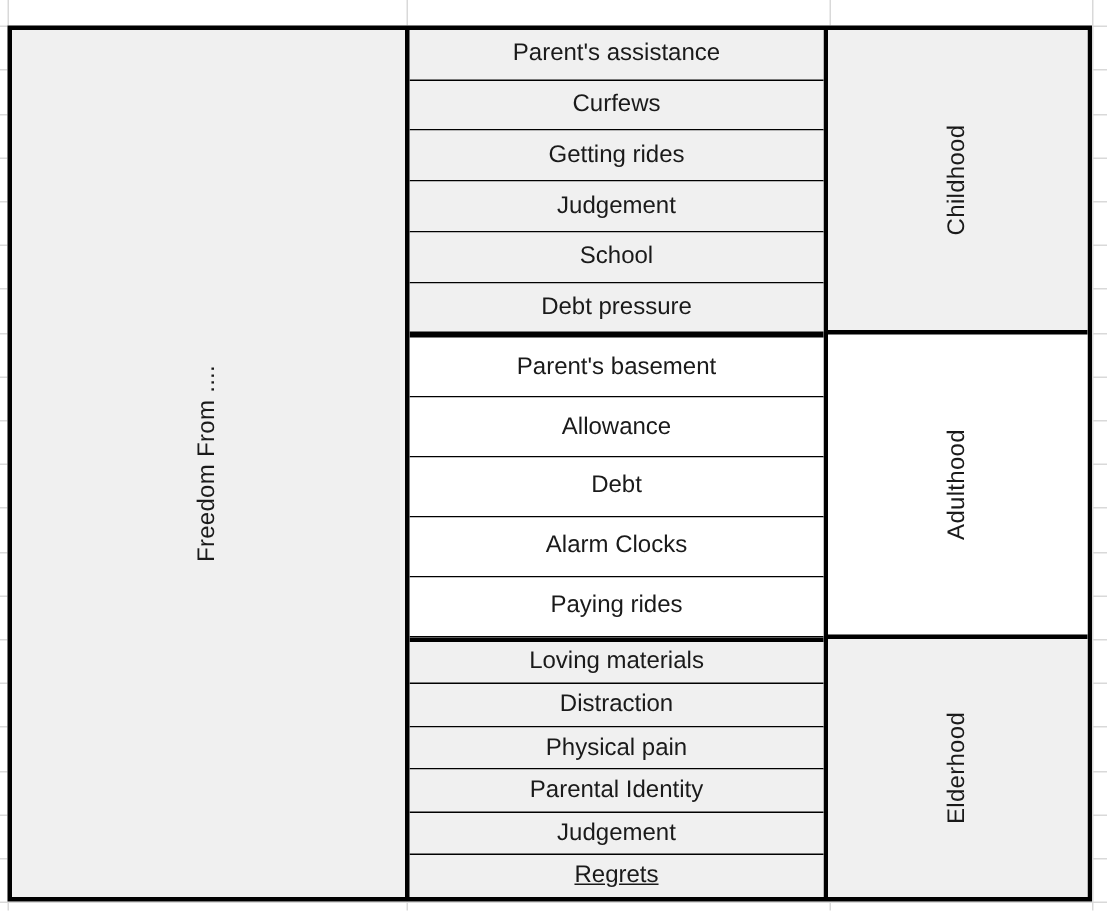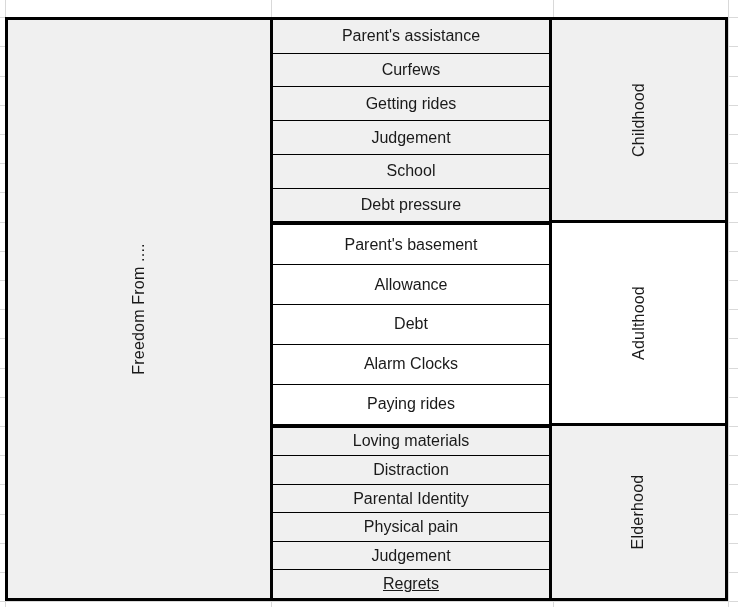--- a/index.html
+++ b/index.html
@@ -215,24 +215,24 @@
         </div>
       </div>
       <div class="group" style="flex: 6 1 0px;">
         <div class="item-cell tint-gray">
           <span>Loving materials</span>
         </div>
         <div class="item-cell tint-gray">
           <span>Distraction</span>
         </div>
         <div class="item-cell tint-gray">
+          <span>Physical pain</span>
+        </div>
+        <div class="item-cell tint-gray">
           <span>Parental Identity</span>
-        </div>
-        <div class="item-cell tint-gray">
-          <span>Physical pain</span>
         </div>
         <div class="item-cell tint-gray">
           <span>Judgement</span>
         </div>
         <div class="item-cell tint-gray">
           <span>Regrets</span>
         </div>
       </div>
     </div>
 

